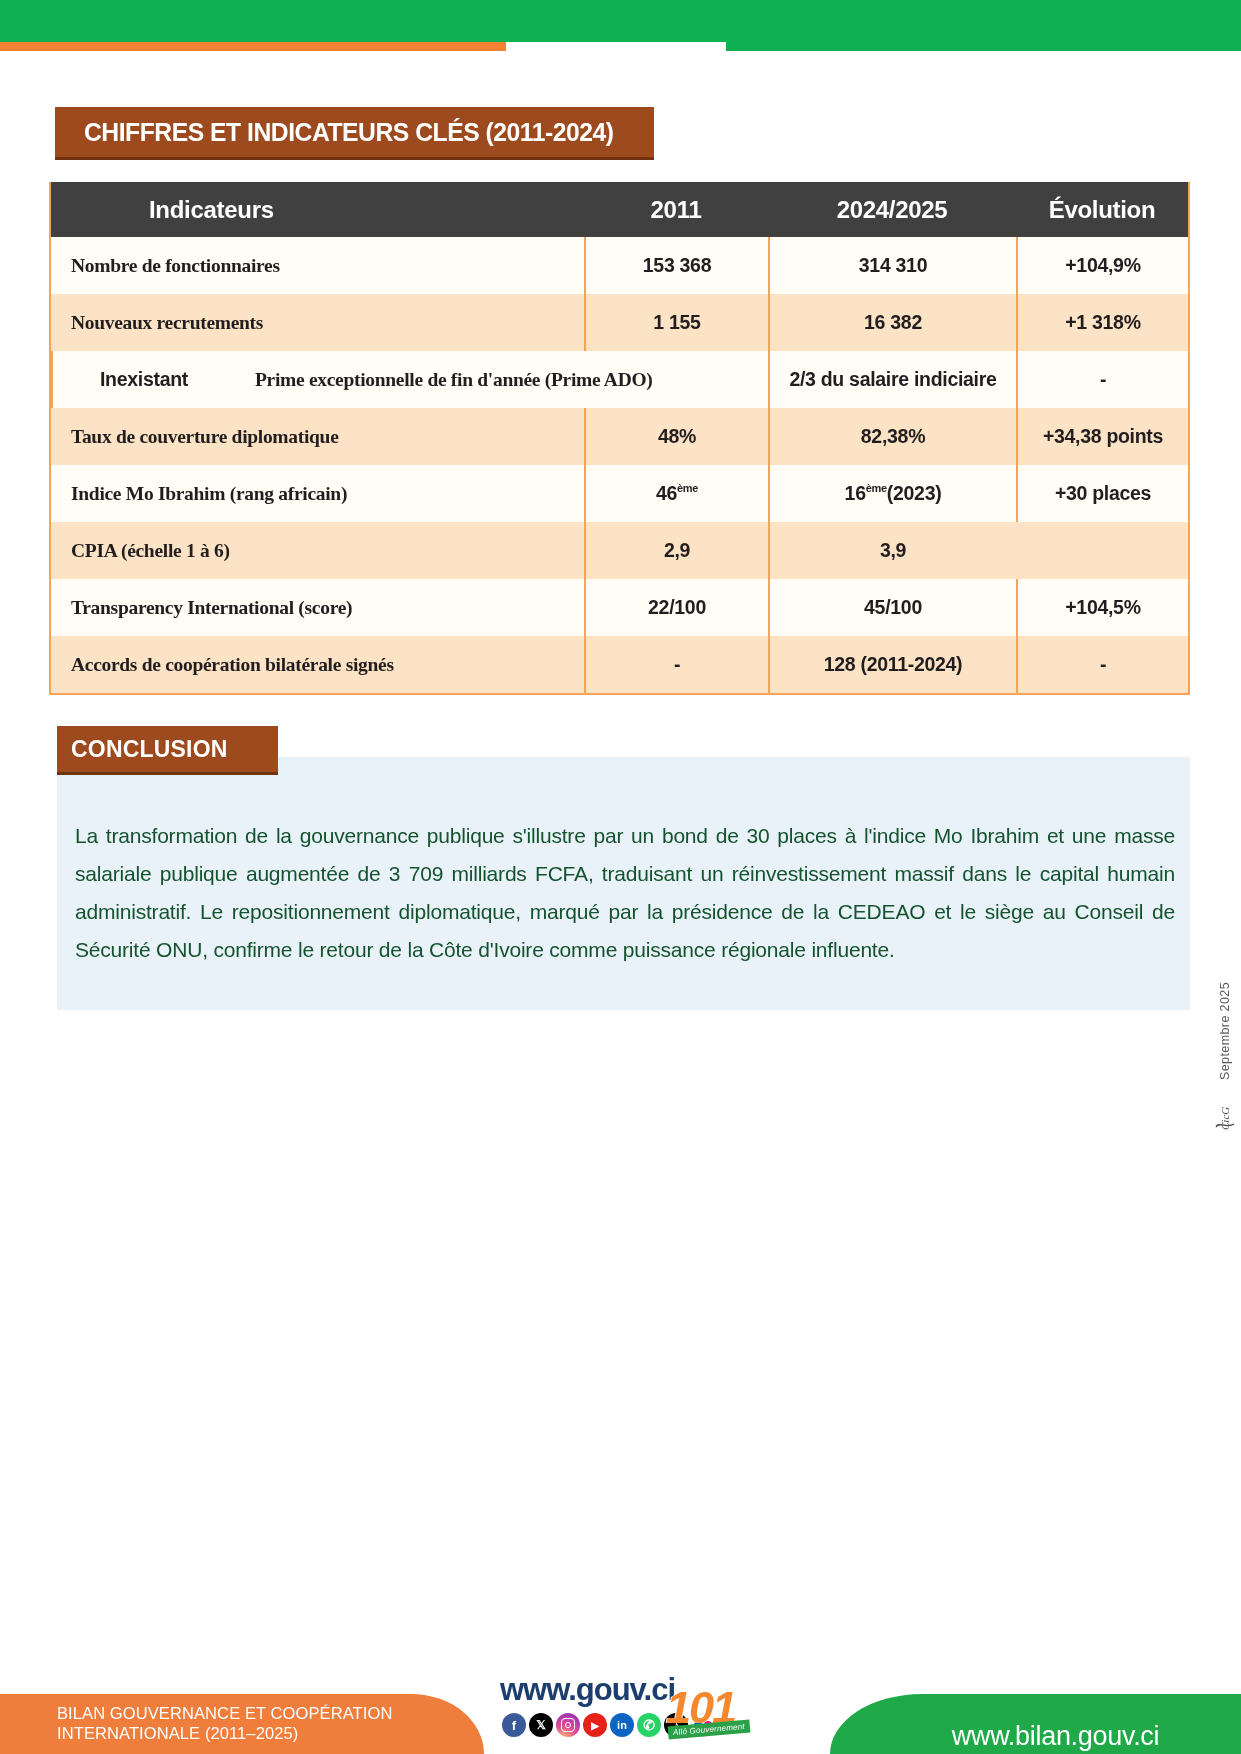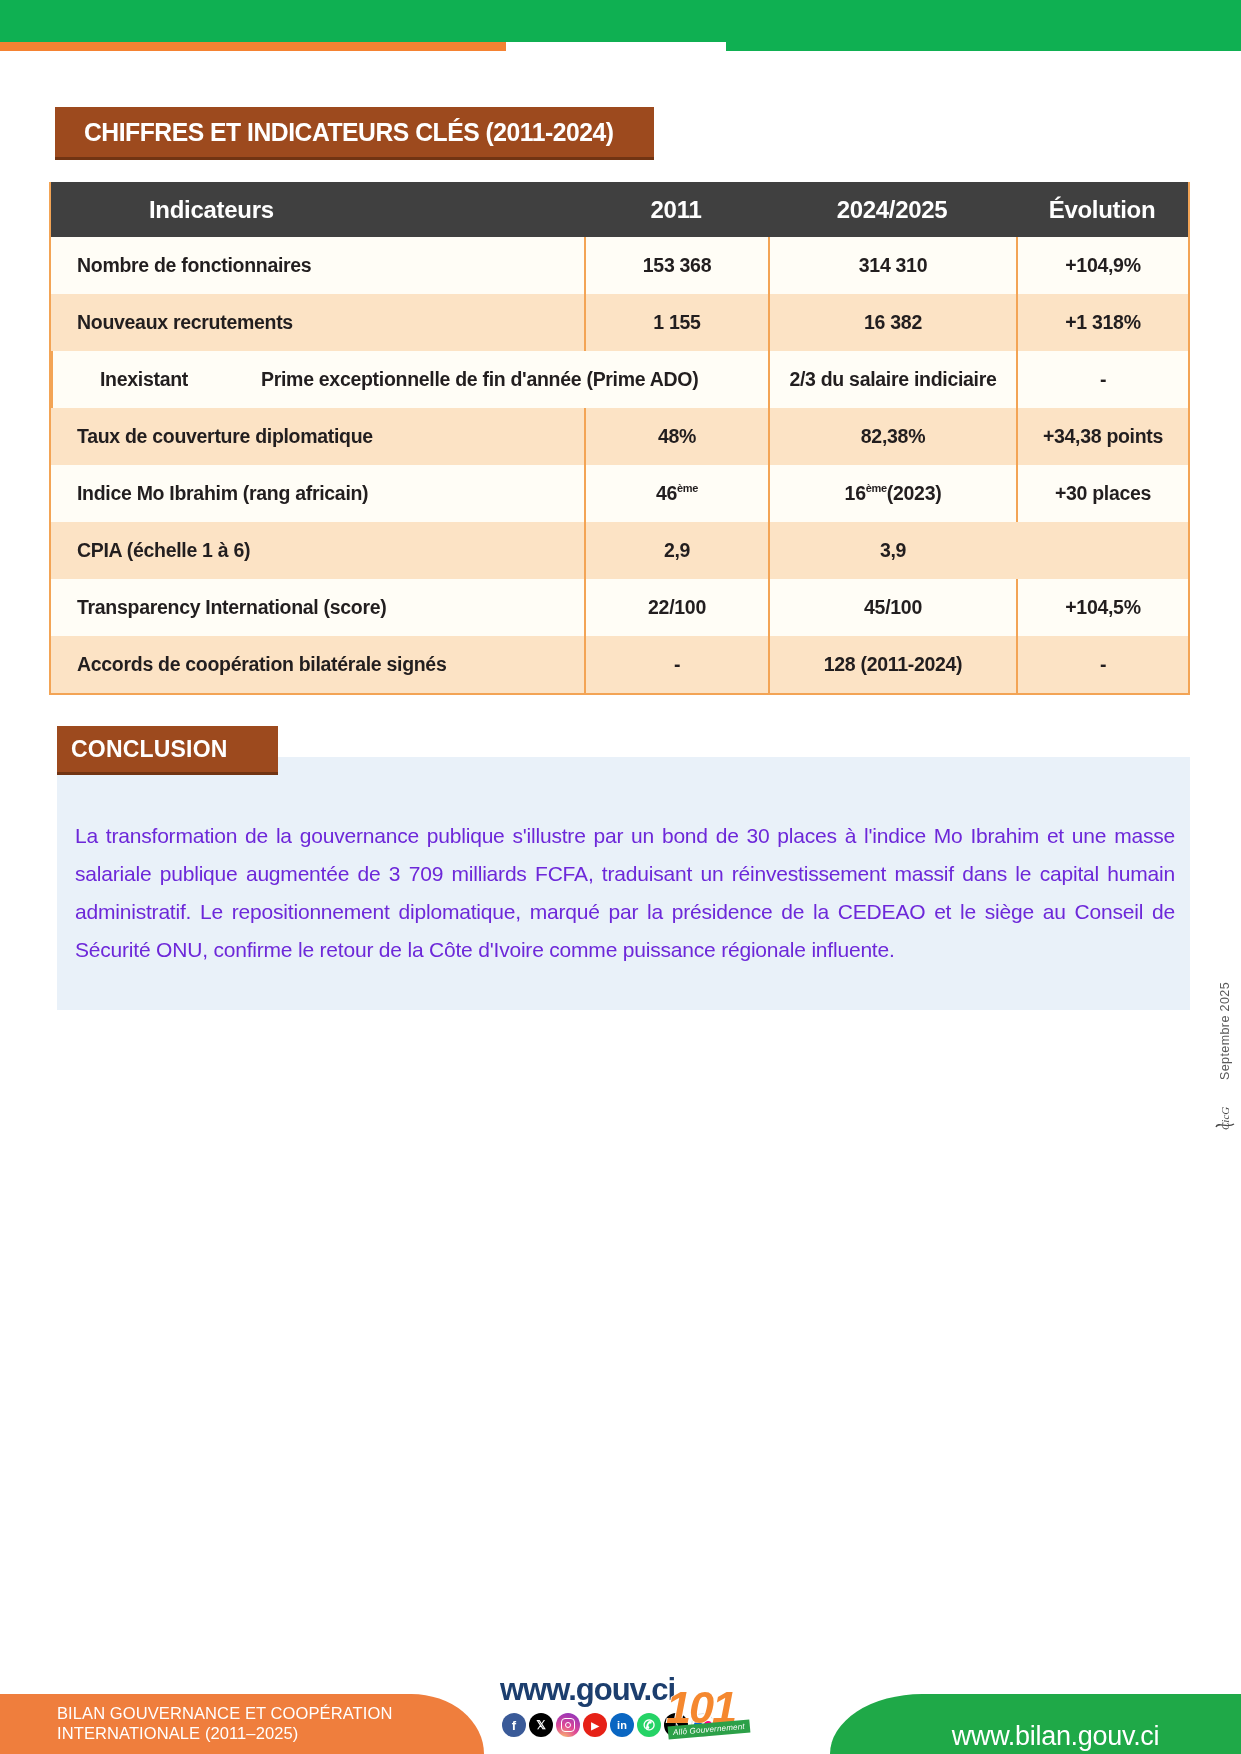--- a/index.html
+++ b/index.html
@@ -19,29 +19,29 @@
   #conclusion-box{left:57px;top:726px;width:207px;height:46px;font-size:23px;letter-spacing:0.2px;padding-left:14px;z-index:2;}
 
   
   #ind-table{position:absolute;left:49px;top:182px;width:1141px;
              border-left:2px solid #F3A455;border-right:2px solid #F3A455;border-bottom:2px solid #F3A455;box-sizing:border-box;}
   .thead{display:flex;height:55px;background:#404040;color:#fff;font-weight:bold;font-size:24px;letter-spacing:-0.3px;}
   .trow{display:flex;height:57px;background:#FFFDF6;font-weight:bold;font-size:19.5px;color:#221E1F;letter-spacing:-0.3px;}
   .trow.alt{background:#FCE3C5;}
   .tcell,.hcell{display:flex;align-items:center;justify-content:center;height:100%;box-sizing:border-box;text-align:center;}
   .w0{width:533px;} .w1{width:184px;} .w2{width:248px;} .w3{flex:1;}
-  .tcell.w0{justify-content:flex-start;padding-left:26px;text-align:center;}
+  .tcell.w0{justify-content:flex-start;padding-left:20px;text-align:center;font-family:Liberation Serif, serif;}
   .hcell.w0{justify-content:flex-start;padding-left:98px;}
   .trow .w1,.trow .w2,.trow .w3{border-left:2px solid #F3A455;}
   sup{font-size:11px;line-height:0;vertical-align:baseline;position:relative;top:-0.5em;font-weight:bold;}
 
   
   #conclusion-panel{position:absolute;left:57px;top:757px;width:1133px;height:253px;background:#E9F1F9;z-index:1;}
   #conclusion-text{position:absolute;left:18px;top:60px;width:1100px;font-size:21px;line-height:38px;
-                   color:#6d28d9;text-align:justify;letter-spacing:-0.2px;}
+                   color:#14532d;text-align:justify;letter-spacing:-0.2px;}
 
   
   #side-stamp{position:absolute;left:1115px;top:1020px;width:220px;height:20px;
               transform:rotate(-90deg);display:flex;align-items:center;gap:14px;}
   #side-date{font-size:12.5px;color:#5a5a5a;letter-spacing:0.4px;white-space:nowrap;}
 
   
   #footer-orange{position:absolute;left:0;top:1694px;width:484px;height:60px;background:#EF7E3D;
                  border-top-right-radius:75px 62px;}
   #footer-orange .ftxt{position:absolute;left:57px;top:9px;color:#fff;font-size:16.5px;line-height:20px;letter-spacing:0.1px;}

